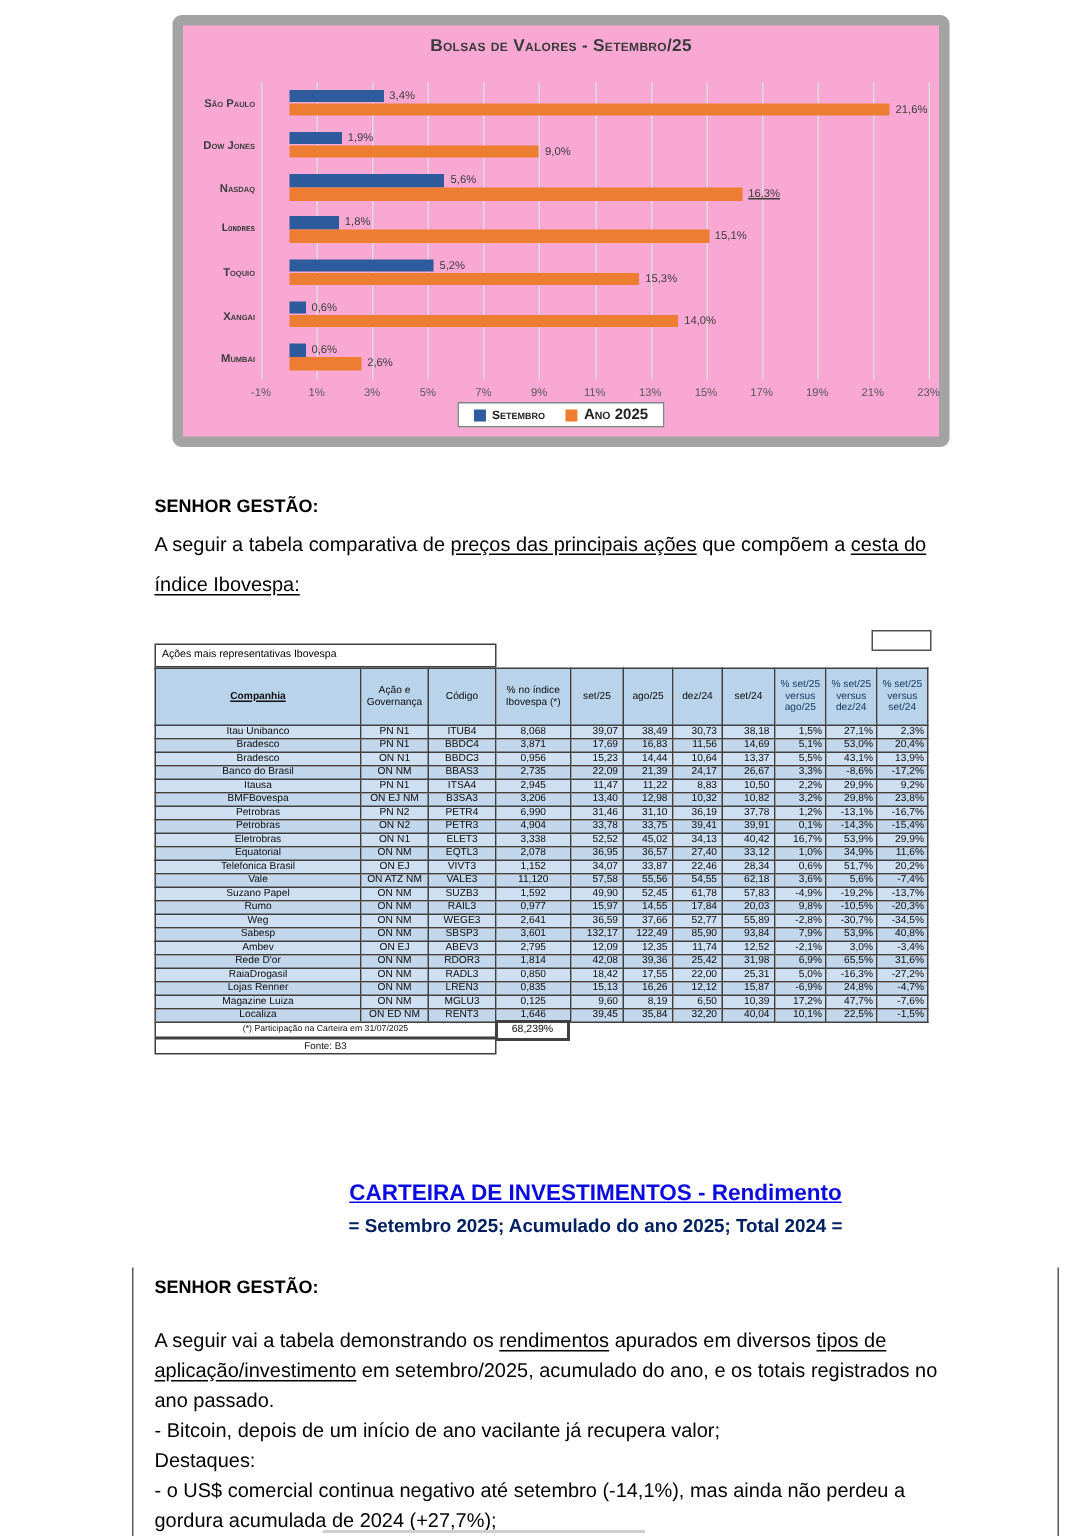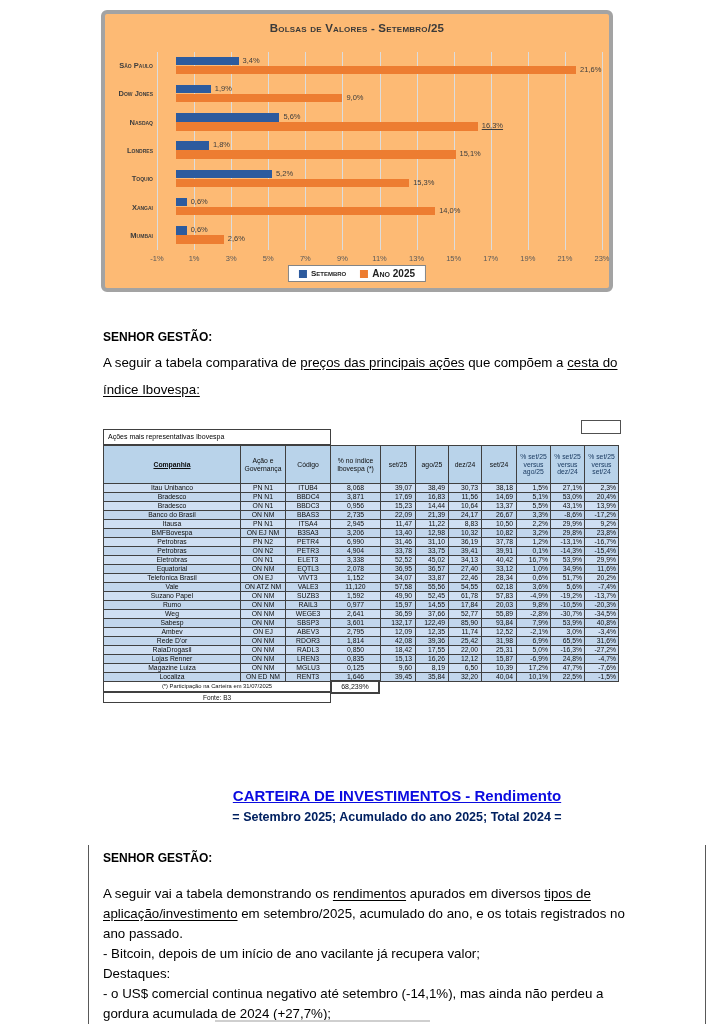--- a/index.html
+++ b/index.html
@@ -1,21 +1,21 @@
 <!DOCTYPE html>
 <html><head>
 <meta charset="utf-8">
 <style>
   html,body{margin:0;padding:0;background:#fff}
   body{width:724px;height:1024px;position:relative;overflow:hidden;
        font-family:"Liberation Sans",sans-serif;color:#111}
 
   
-  .chart-box{position:absolute;left:101px;top:10px;width:504px;height:274px;
-             border:4px solid #a3a3a3;border-radius:6px;background:#fdba74}
+  .chart-box{position:absolute;left:115px;top:10px;width:504px;height:274px;
+             border:7px solid #a3a3a3;border-radius:6px;background:#f9a8d4}
   .chart-title{position:absolute;top:8px;left:0;right:0;text-align:center;
                font-size:11.5px;font-weight:700;color:#3a3a3a;font-variant:small-caps;letter-spacing:.2px}
   .chart-subtitle{position:absolute;top:23px;left:0;right:0;text-align:center;
                   font-size:8.5px;font-weight:600;color:#3a3a3a;font-variant:small-caps}
   .plot{position:absolute;left:52px;top:38px;width:445px;height:198px}
   .grid{position:absolute;top:0;bottom:0;width:1px;background:#dcdcdc}
   .bar{position:absolute;height:8.5px}
   .bar-label{position:absolute;font-size:7.5px;color:#3d3d3d;white-space:nowrap;line-height:8.5px}
   .cats{position:absolute;left:4px;top:38px;width:44px;height:198px}
   .cat{position:absolute;right:0;font-size:7.5px;color:#3d3d3d;
@@ -115,21 +115,21 @@
       <div class="bar-label" style="left: 282.125px; top: 154.929px;">14,0%</div>
       <div class="bar" style="left: 18.5417px; top: 174.214px; width: 11.125px; background: rgb(45, 91, 158);"></div>
       <div class="bar-label" style="left: 33.6667px; top: 174.214px;">0,6%</div>
       <div class="bar" style="left: 18.5417px; top: 183.214px; width: 48.2083px; background: rgb(237, 125, 49);"></div>
       <div class="bar-label" style="left: 70.75px; top: 183.214px;">2,6%</div>
     </div>
   <div class="cats" id="cats">
       <div class="cat" style="top: 9.14286px;">São Paulo</div>
       <div class="cat" style="top: 37.4286px;">Dow Jones</div>
       <div class="cat" style="top: 65.7143px;">Nasdaq</div>
-      <div class="cat" style="top: 94px;">Londres</div>
+      <div class="cat" style="top: 94px; font-family: Liberation Mono, monospace;">Londres</div>
       <div class="cat" style="top: 122.286px;">Toquio</div>
       <div class="cat" style="top: 150.571px;">Xangai</div>
       <div class="cat" style="top: 178.857px; padding-left: 25px;">Mumbai</div>
     </div>
   <div id="xticks">
       <div class="xtick" style="left: 52px;">-1%</div>
       <div class="xtick" style="left: 89.0833px;">1%</div>
       <div class="xtick" style="left: 126.167px;">3%</div>
       <div class="xtick" style="left: 163.25px;">5%</div>
       <div class="xtick" style="left: 200.333px;">7%</div>

